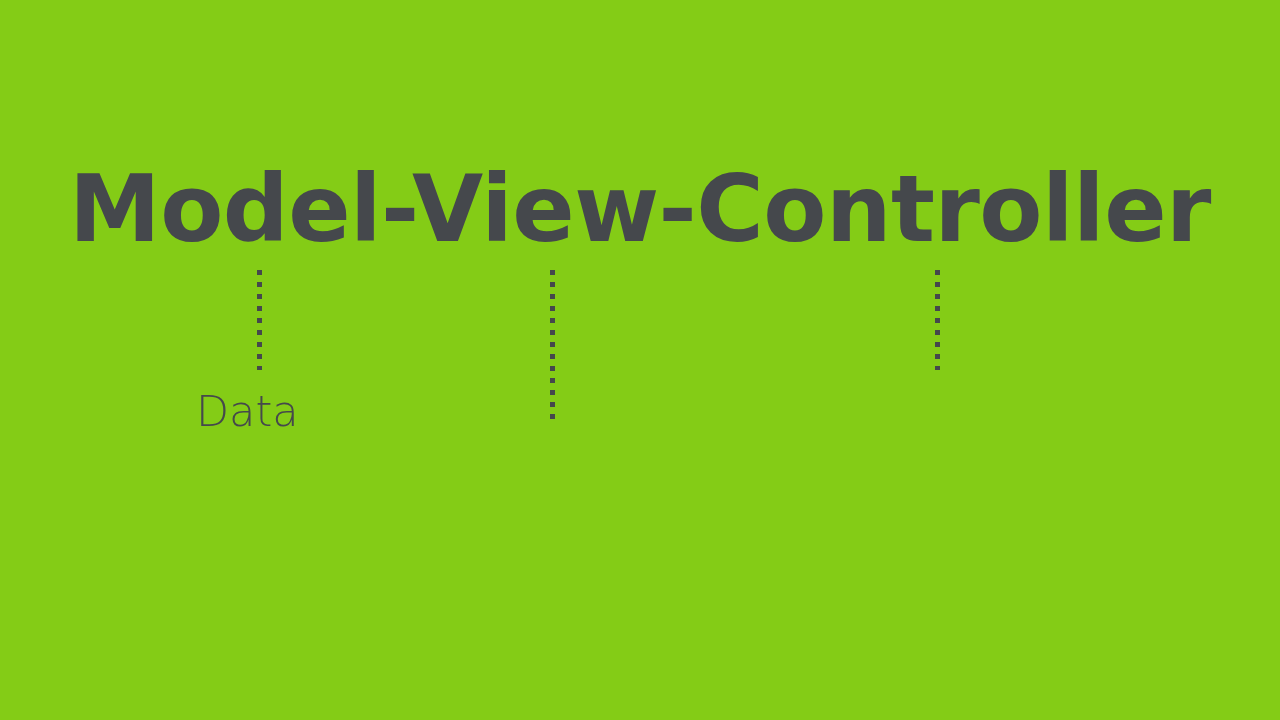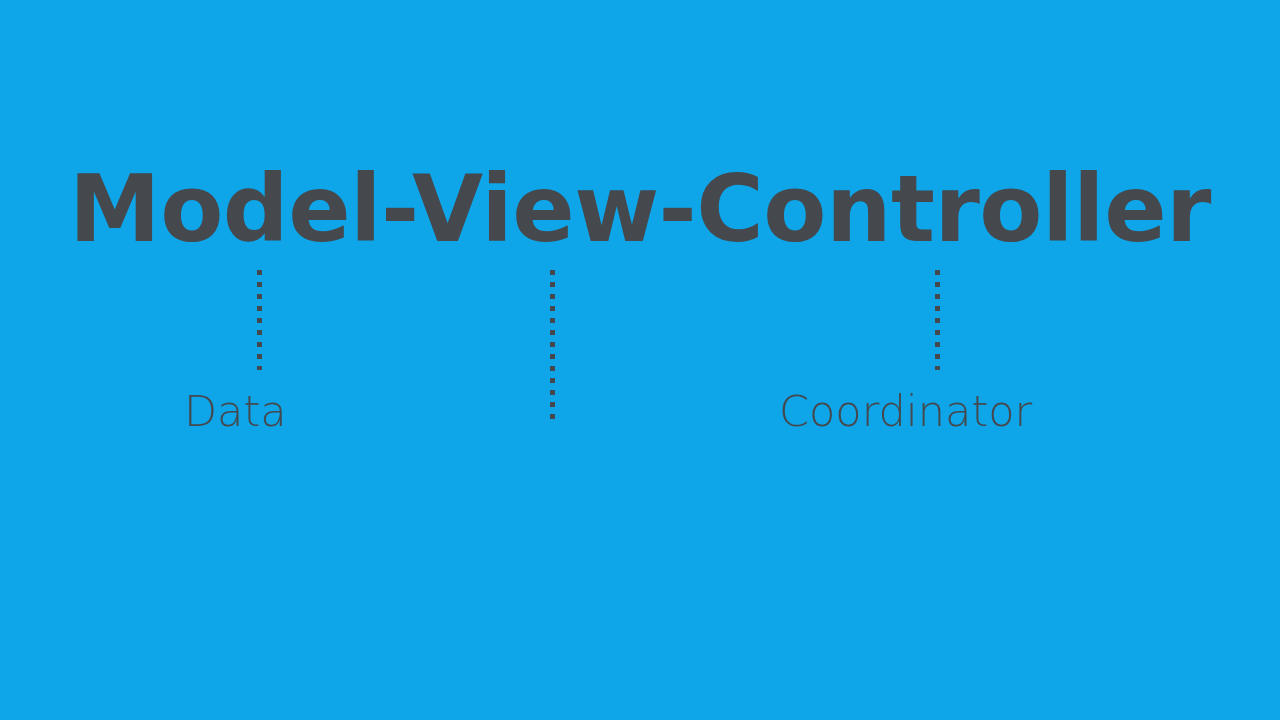--- a/index.html
+++ b/index.html
@@ -11,21 +11,21 @@
     width: 1280px;
     height: 720px;
     overflow: hidden;
     font-family: "DejaVu Sans", "Liberation Sans", sans-serif;
   }
 
   #slide {
     position: relative;
     width: 1280px;
     height: 720px;
-    background: #0ea5e9;
+    background: #84cc16;
   }
 
   
   .title {
     position: absolute;
     left: 0;
     top: 160px;
     width: 1280px;
     text-align: center;
     font-family: "DejaVu Sans", "Liberation Sans", sans-serif;
@@ -69,18 +69,17 @@
 <div id="slide">
 
   <div class="title">Model-View-Controller</div>
 
   <div class="leader" style="left:257px; top:270px; height:100px;"></div>
 
   <div class="leader" style="left:550px; top:270px; height:150px;"></div>
 
   <div class="leader" style="left:935px; top:270px; height:100px;"></div>
 
-  <div class="label" style="left:184px; top:386px;">Data</div>
+  <div class="label" style="left:196px; top:386px;">Data</div>
 
 
-  <div class="label" style="left:779px; top:386px;">Coordinator</div>
 
 </div>
 
 </body></html>

